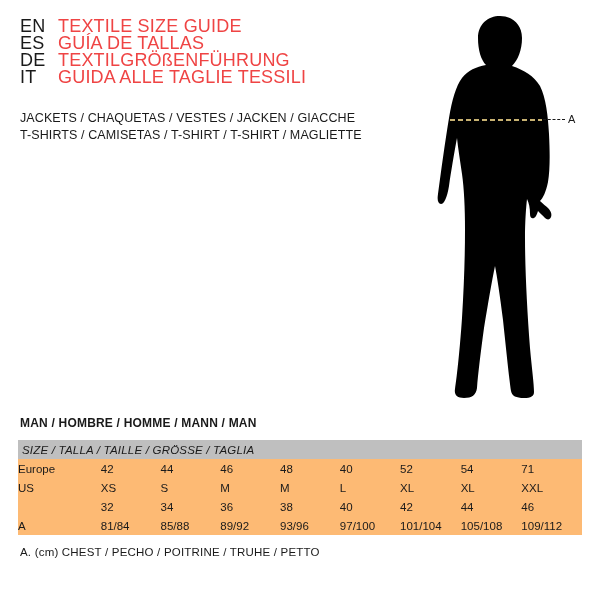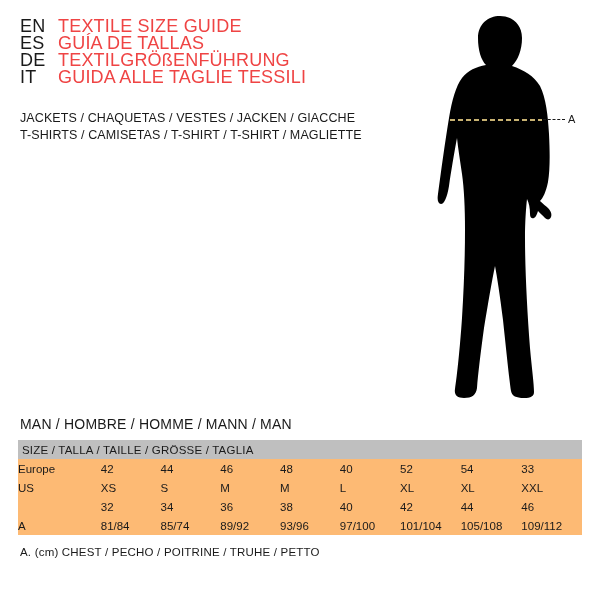--- a/index.html
+++ b/index.html
@@ -83,23 +83,24 @@
     top: 111px;
     width: 22px;
     border-top: 1.5px dashed #1a1a1a;
   }
 
   
   .table-title {
     position: absolute;
     left: 20px;
     top: 416px;
-    font-size: 14px;
-    letter-spacing: 0.2px;
-    white-space: nowrap;
+    font-size: 12px;
+    letter-spacing: 0.2px;
+    white-space: nowrap;
+    font-weight: bold;
   }
   table.size-table {
     position: absolute;
     left: 18px;
     top: 440px;
     width: 564px;
     border-collapse: collapse;
     font-size: 11.5px;
   }
   table.size-table td, table.size-table th {
@@ -107,20 +108,21 @@
     height: 19px;
     text-align: left;
     font-weight: normal;
     color: #1a1a1a;
   }
   tr.row-head td {
     background: #bfbfbf;
     padding-left: 4px;
     font-size: 11.5px;
     letter-spacing: 0.2px;
+    font-style: italic;
   }
   tr.row-shade td {
     background: #fdba74;
   }
   tr.row-plain td {
     background: #fdba74;
   }
   td.c-label {
     width: 86px;
     padding-left: 4px;
@@ -225,21 +227,21 @@
       </tr>
       <tr class="row-shade">
         <td class="c-label">Europe</td>
         <td class="c-val">42</td>
         <td class="c-val">44</td>
         <td class="c-val">46</td>
         <td class="c-val">48</td>
         <td class="c-val">40</td>
         <td class="c-val">52</td>
         <td class="c-val">54</td>
-        <td class="c-val">33</td>
+        <td class="c-val">71</td>
       </tr>
       <tr class="row-plain">
         <td class="c-label">US</td>
         <td class="c-val">XS</td>
         <td class="c-val">S</td>
         <td class="c-val">M</td>
         <td class="c-val">M</td>
         <td class="c-val">L</td>
         <td class="c-val">XL</td>
         <td class="c-val">XL</td>
@@ -252,21 +254,21 @@
         <td class="c-val">36</td>
         <td class="c-val">38</td>
         <td class="c-val">40</td>
         <td class="c-val">42</td>
         <td class="c-val">44</td>
         <td class="c-val">46</td>
       </tr>
       <tr class="row-plain">
         <td class="c-label">A</td>
         <td class="c-val">81/84</td>
-        <td class="c-val">85/74</td>
+        <td class="c-val">85/88</td>
         <td class="c-val">89/92</td>
         <td class="c-val">93/96</td>
         <td class="c-val">97/100</td>
         <td class="c-val">101/104</td>
         <td class="c-val">105/108</td>
         <td class="c-val">109/112</td>
       </tr>
     </tbody>
   </table>
 

